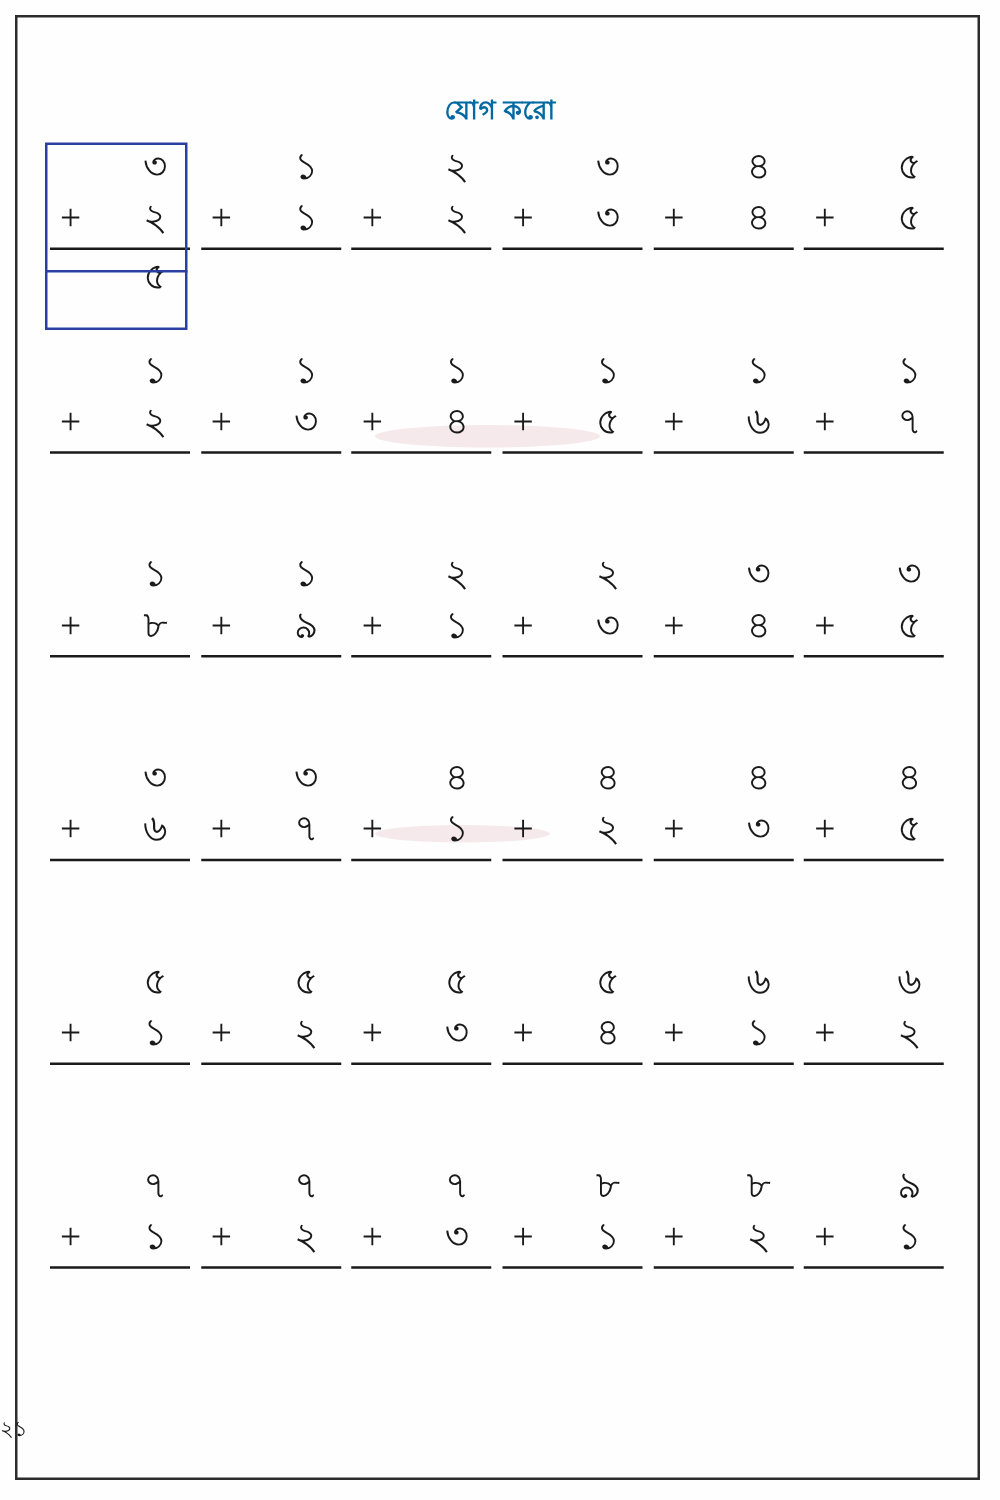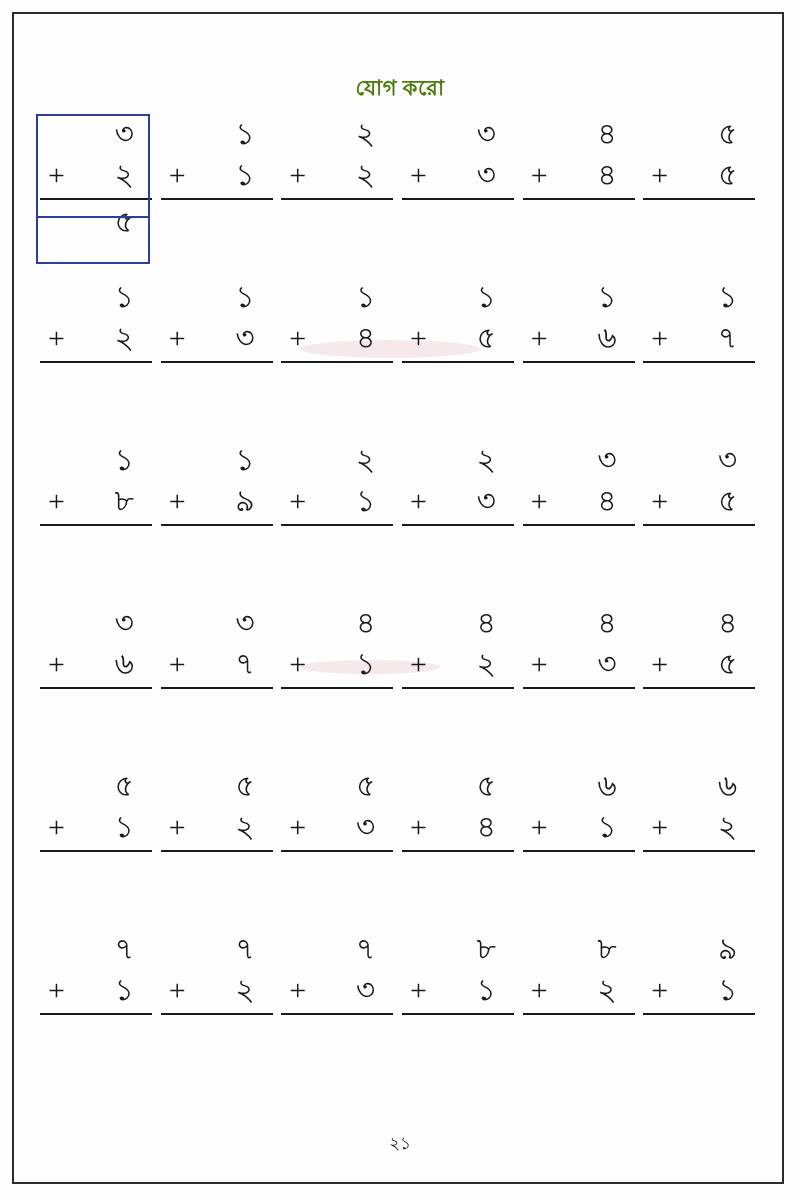--- a/index.html
+++ b/index.html
@@ -31,21 +31,21 @@
     height: 1172px;
     border: 2px solid #2c2c2c;
     box-sizing: border-box;
   }
   .title {
     position: absolute;
     top: 72px;
     left: 0;
     width: 800px;
     text-align: center;
-    color: #4d7c0f;
+    color: #0369a1;
     font-size: 21px;
     font-weight: bold;
     font-family: "Liberation Serif", serif;
     letter-spacing: 0.5px;
   }
   .grid {
     position: absolute;
     left: 40px;
     top: 112px;
     width: 724px;
@@ -121,21 +121,20 @@
     top: 216px;
     width: 114px;
     height: 0;
     border-top: 2px solid #2a3fa0;
   }
   .page-number {
     position: absolute;
     bottom: 42px;
     left: 0;
     width: 800px;
-    text-align: center;
     font-size: 17px;
     font-family: "Liberation Serif", serif;
     color: #1a1a1a;
   }
   .smudge {
     position: absolute;
     background: rgba(214, 160, 170, 0.22);
     border-radius: 50%;
     pointer-events: none;
   }

